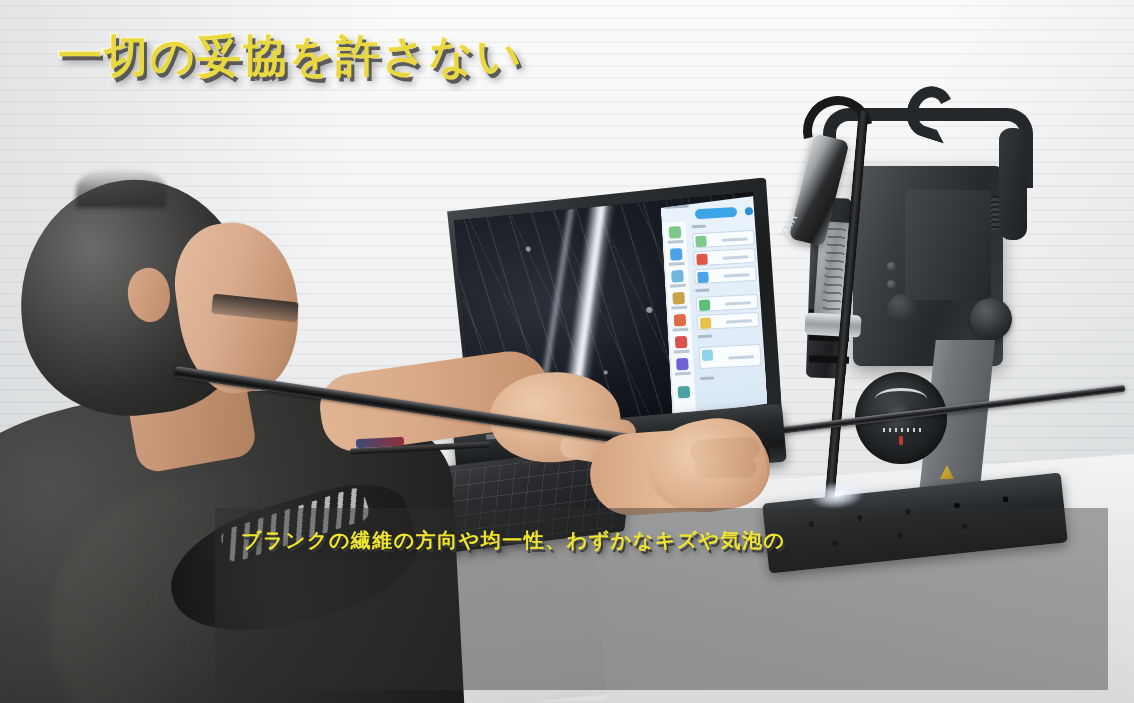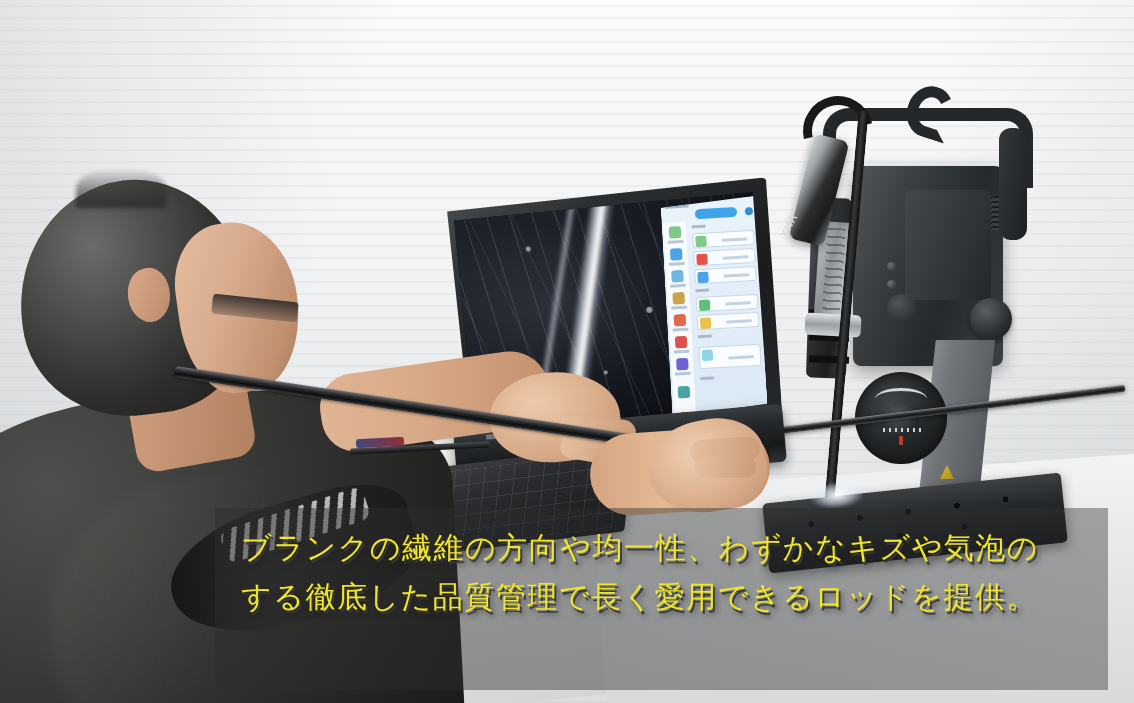--- a/index.html
+++ b/index.html
@@ -437,21 +437,21 @@
     white-space:nowrap;
   }
 
   
   .caption{
     position:absolute;left:215px;top:508px;width:893px;height:182px;
     background:linear-gradient(to right,rgba(45,45,45,.46),rgba(45,45,45,.40));
     padding:16px 26px 0 26px;
   }
   .cap-line{
-    font-size:30px;font-weight:normal;line-height:1.62;letter-spacing:1.5px;
+    font-size:20px;font-weight:bold;line-height:1.62;letter-spacing:1.5px;
     color:#f0e52e;
     text-shadow:2px 3px 0 rgba(55,55,55,.9),4px 5px 5px rgba(25,25,25,.5);
     white-space:nowrap;
   }
 </style>
 </head>
 <body>
 
 <div class="stage">
 
@@ -605,20 +605,20 @@
   <div class="blank-held"></div>
   <div class="blank-small"></div>
   <div class="blank-tip"></div>
 
   <div class="forearm-r"></div>
   <div class="hand-r"></div>
   <div class="finger f3"></div>
   <div class="finger f4"></div>
 
   <div class="title-wrap">
+    <div class="subtitle">一切の妥協を許さない</div>
   </div>
 
   <div class="caption">
     <div class="cap-line">ブランクの繊維の方向や均一性、わずかなキズや気泡の</div>
-    <div class="cap-line">する徹底した品質管理で長く愛用できるロッドを提供。</div>
   </div>
 
 </div>
 
 </body></html>

